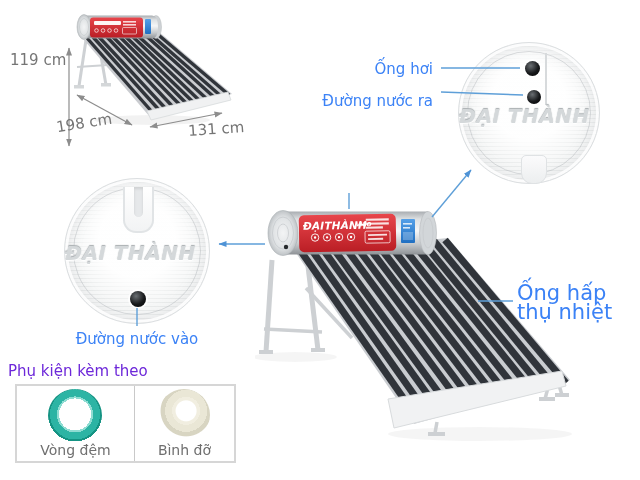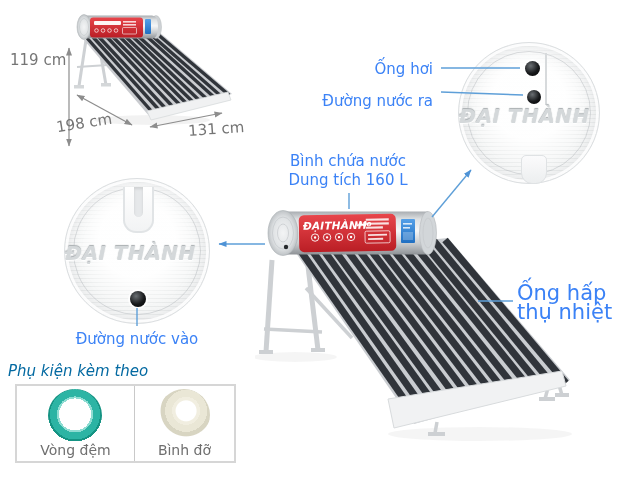--- a/index.html
+++ b/index.html
@@ -32,21 +32,21 @@
   .facet{position:absolute;left:86px;top:10px;width:2px;height:52px;background:#d7dadc;}
   .tab{position:absolute;left:62px;top:112px;width:24px;height:27px;
        background:linear-gradient(#fbfbfc,#eceeef);border:1px solid #dfe2e4;
        border-radius:5px 5px 11px 11px;}
   .uslot{position:absolute;left:58px;top:8px;width:27px;height:44px;border:2px solid #e1e4e6;
        border-top:none;border-radius:0 0 13px 13px;background:linear-gradient(#ffffff,#f2f3f4);}
   .uslot-in{width:9px;height:30px;margin:0 auto;background:#e6e8ea;border-radius:0 0 5px 5px;
        box-shadow:inset 0 2px 3px rgba(0,0,0,.1);}
 
   
-  .acc-title{position:absolute;left:8px;top:362px;font-size:15px;color:#0369a1;z-index:7;font-style:italic;}
+  .acc-title{position:absolute;left:8px;top:362px;font-size:15px;color:#6d28d9;z-index:7;}
   .acc-box{position:absolute;left:15px;top:384px;width:217px;height:75px;border:2px solid #d6d6d6;
        display:flex;z-index:7;background:#fff;}
   .acc-cell{flex:1;display:flex;flex-direction:column;align-items:center;padding-top:3px;}
   .acc-cell:first-child{border-right:1px solid #c9c9c9;flex:1.18;}
   .acc-label{margin-top:auto;margin-bottom:3px;font-size:14px;color:#6f6f6f;}
   .ring-teal{width:54px;height:54px;border-radius:50%;
        background:radial-gradient(circle at 50% 48%, rgba(255,255,255,0) 0 16px, #8fdcd2 16px 18px,
                   #2cb4a4 18px 25px, #159383 25px 27px, rgba(255,255,255,0) 27px);}
   .ring-white{width:52px;height:52px;border-radius:50%;
        background:radial-gradient(circle at 54% 42%, #ffffff 0 10px, #f1eee0 11px 14px,
@@ -254,24 +254,20 @@
       <line x1="349" y1="193" x2="349" y2="209"></line>
       <line x1="432" y1="217" x2="471" y2="170" marker-end="url(#mBlue)"></line>
       <line x1="265" y1="244" x2="219" y2="244" marker-end="url(#mBlue)"></line>
       <line x1="478" y1="301" x2="513" y2="301"></line>
       <line x1="137" y1="308" x2="137" y2="326"></line>
     </g>
   </svg>
 
   <div class="co right" style="right:207px;top:60px">Ống hơi</div>
   <div class="co right" style="right:207px;top:92px">Đường nước ra</div>
-  <div class="co center" style="left:258px;top:152px;width:180px">
-    <div>Bình chứa nước</div>
-    <div>Dung tích 160 L</div>
-  </div>
   <div class="co" style="left:517px;top:284px;font-size:21px">
     <div>Ống hấp</div>
     <div>thụ nhiệt</div>
   </div>
   <div class="co center" style="left:47px;top:330px;width:180px">Đường nước vào</div>
 
   <div class="acc-title">Phụ kiện kèm theo</div>
   <div class="acc-box">
     <div class="acc-cell">
       <div class="ring-teal"></div>

